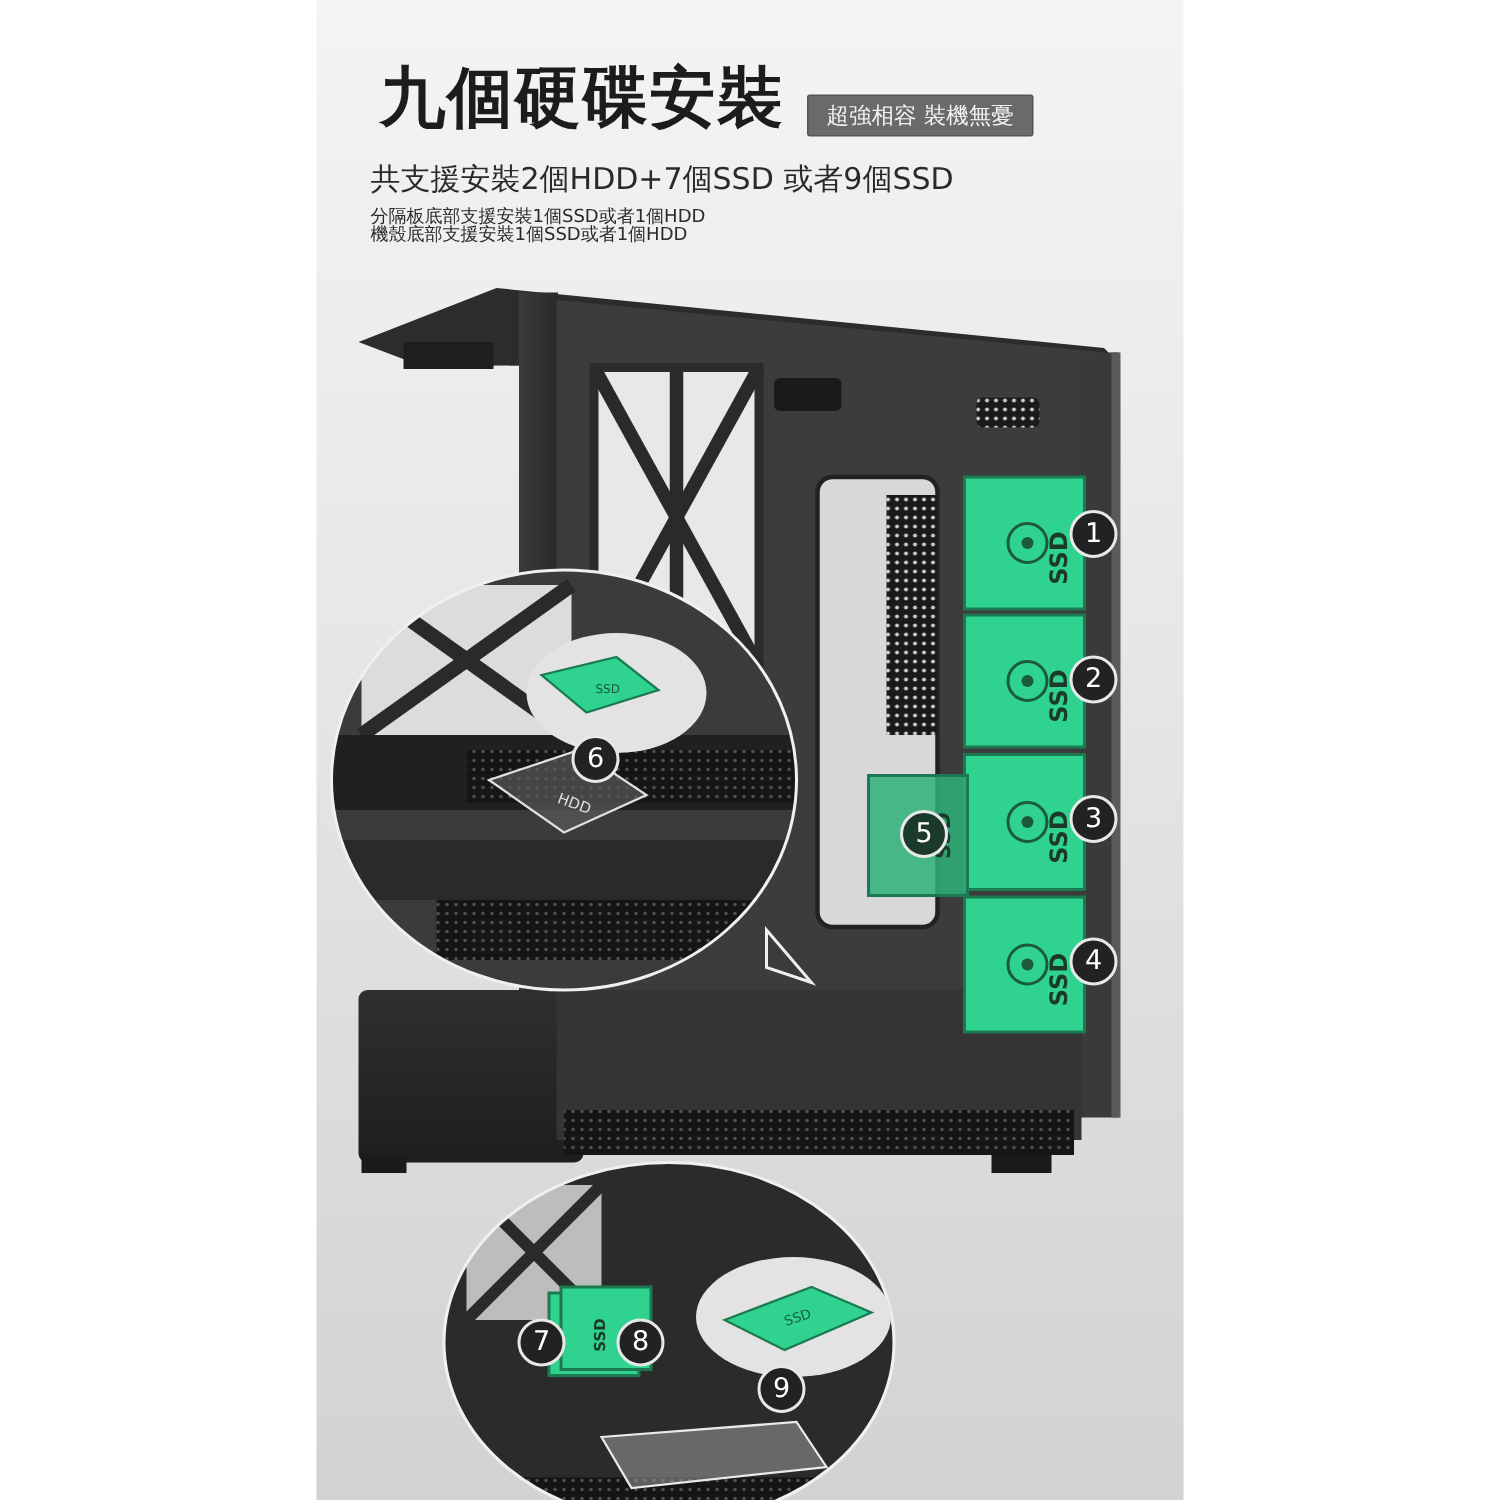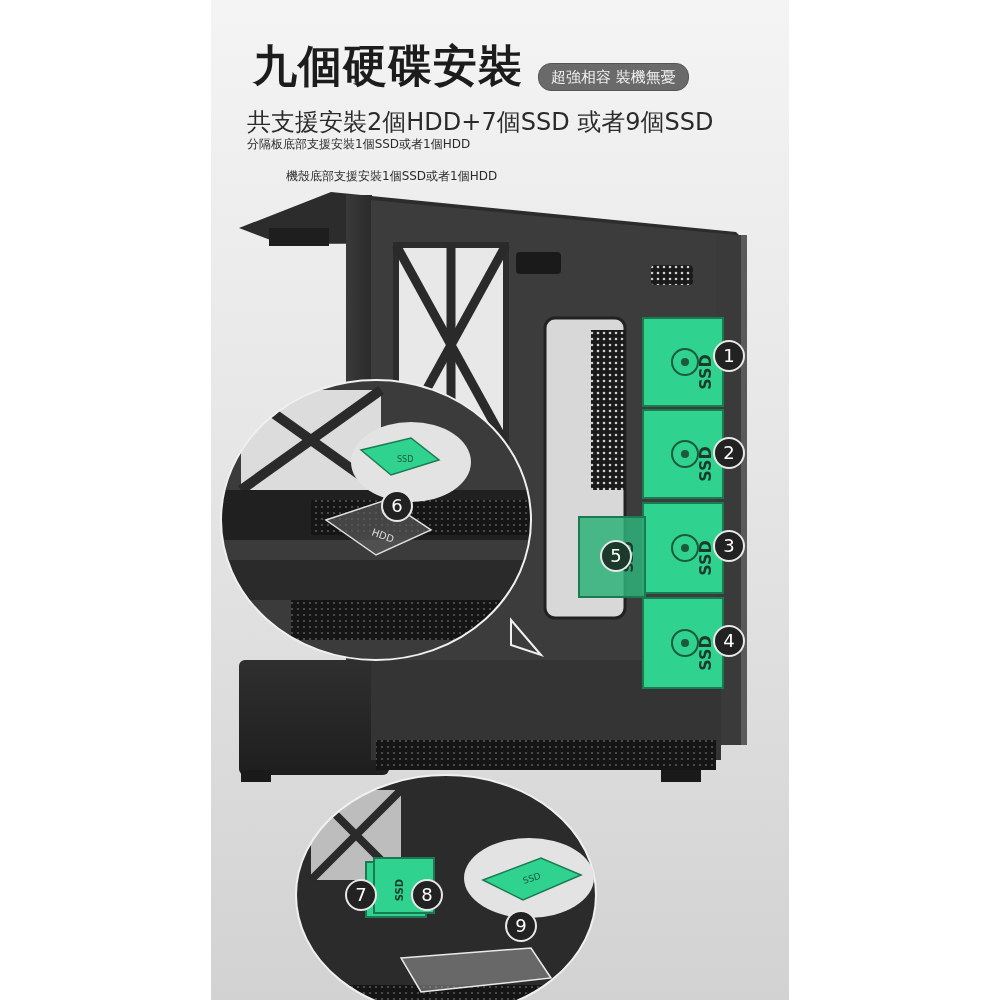--- a/index.html
+++ b/index.html
@@ -1,24 +1,24 @@
 <!DOCTYPE html>
 <html><head>
 <meta charset="utf-8">
 <style>
   html,body{margin:0;padding:0;background:#ffffff;}
   body{width:1000px;height:1000px;position:relative;overflow:hidden;font-family:"DejaVu Sans","Liberation Sans",sans-serif;}
   .panel{position:absolute;left:211px;top:0;width:578px;height:1000px;
     background:linear-gradient(180deg,#f4f4f4 0%,#e6e6e6 45%,#d2d2d2 100%);overflow:hidden;}
   .title{position:absolute;left:42px;top:38px;font-size:44px;font-weight:bold;color:#1c1c1c;letter-spacing:1px;line-height:56px;}
-  .pill{position:absolute;left:327px;top:63px;height:26px;padding:0 12px;border-radius:13px;background:#6a6a6a;
+  .pill{position:absolute;left:327px;top:63px;height:26px;padding:0 12px;border-radius:2px;background:#6a6a6a;
     color:#f2f2f2;font-size:15px;line-height:26px;white-space:nowrap;border:1px solid #555;}
-  .sub1{position:absolute;left:36px;top:106px;font-size:24px;color:#2a2a2a;white-space:nowrap;}
+  .sub1{position:absolute;left:36px;top:106px;font-size:20px;color:#2a2a2a;white-space:nowrap;}
   .sub2,.sub3{position:absolute;left:36px;font-size:12px;color:#2a2a2a;white-space:nowrap;}
-  .sub2{top:136px;} .sub3{top:168px;margin-left:39px;}
+  .sub2{top:136px;} .sub3{top:148px;}
   svg.scene{position:absolute;left:0;top:0;}
   .badge{position:absolute;width:28px;height:28px;border-radius:50%;background:#222;border:2px solid #e8e8e8;
     color:#ffffff;font-size:18px;line-height:28px;text-align:center;box-sizing:content-box;}
   .badge.dark5{background:#1b3a2c;}
 </style>
 </head>
 <body>
 
 <div class="panel">
 

